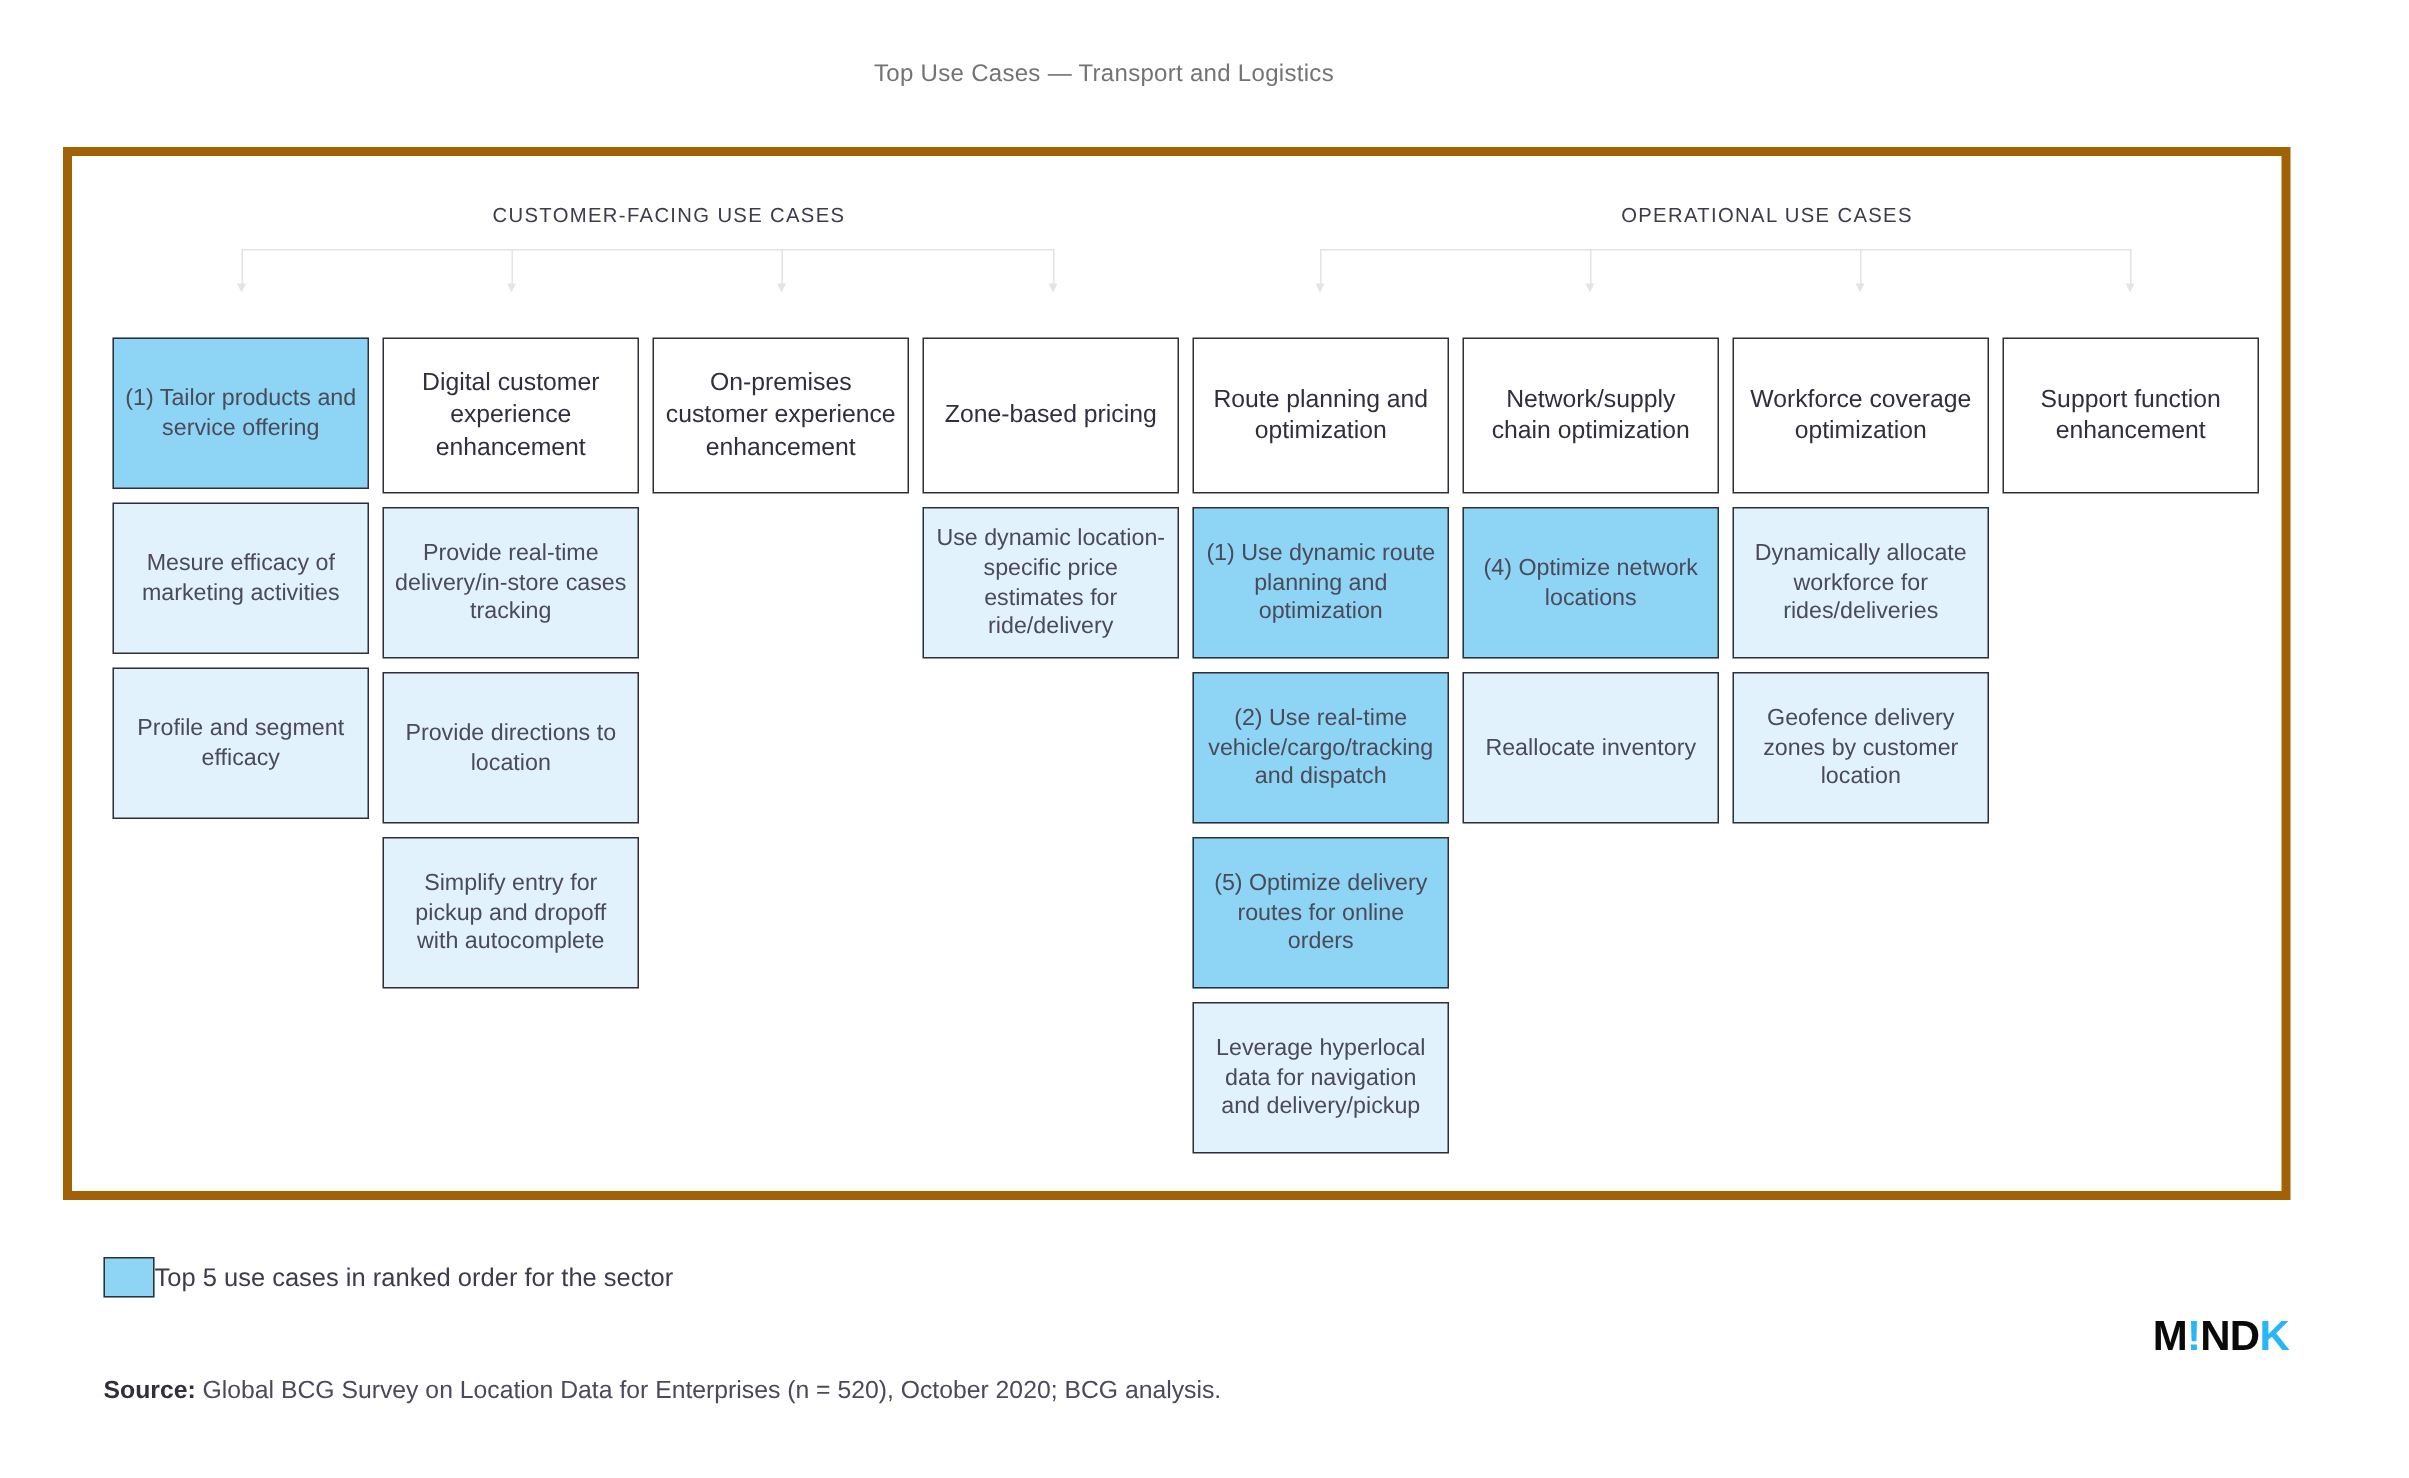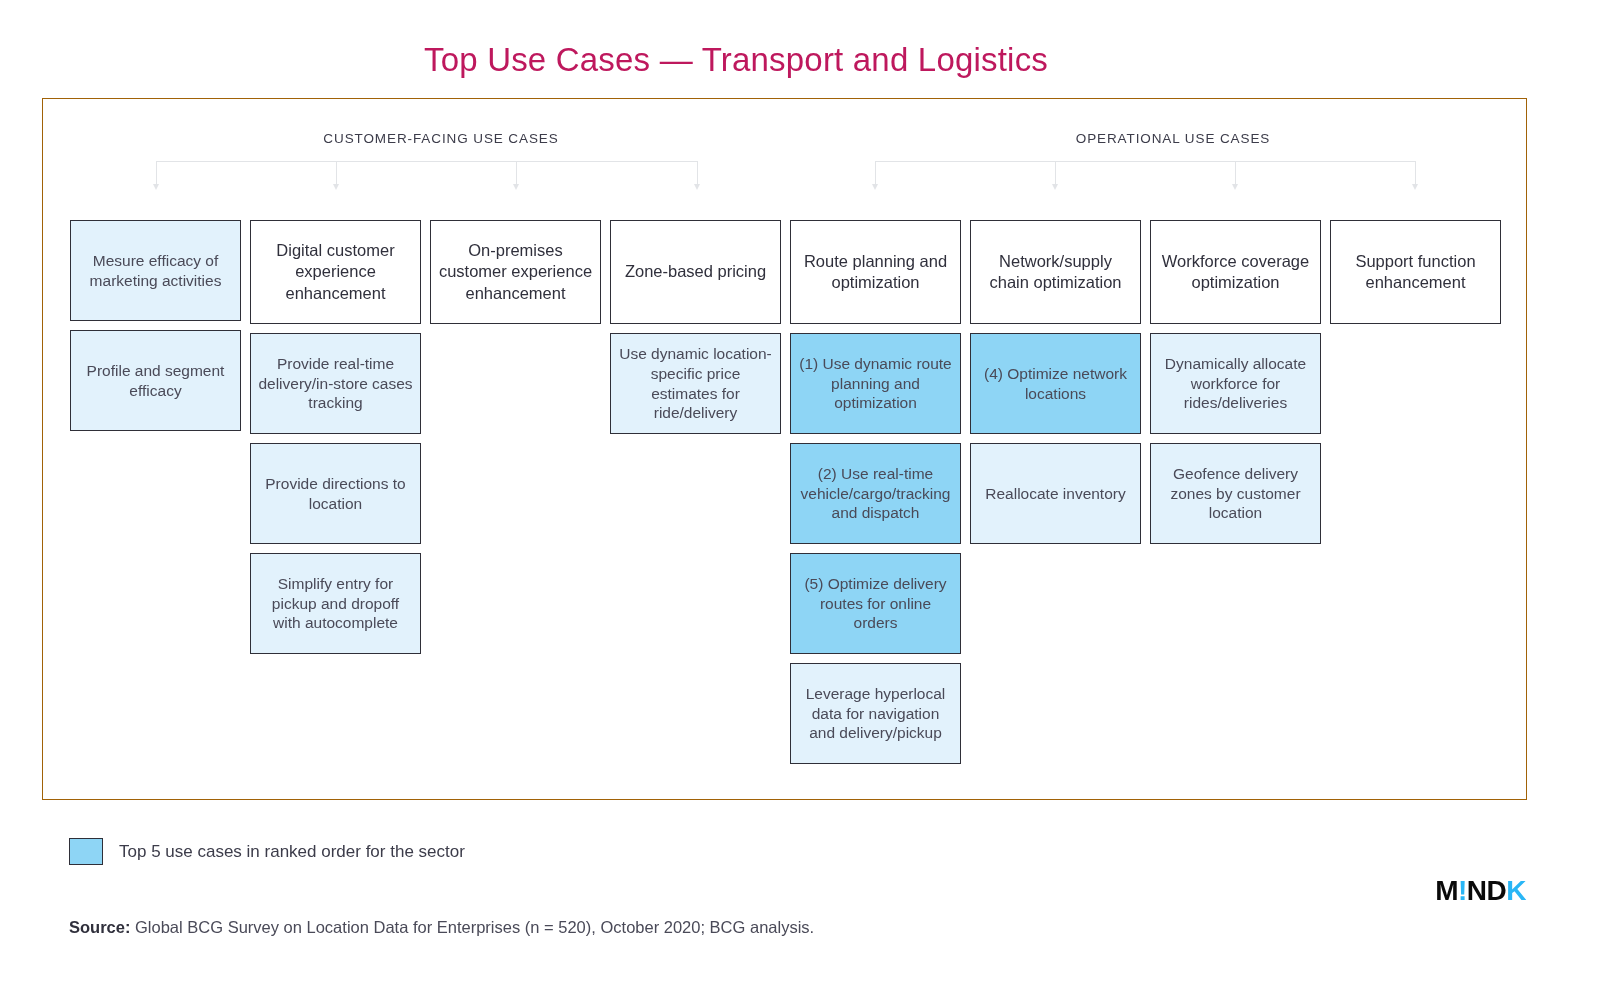--- a/index.html
+++ b/index.html
@@ -11,32 +11,32 @@
     overflow: hidden;
   }
 
   .page { position: relative; width: 1606px; height: 985px; }
 
   
   .title {
     position: absolute;
     top: 41px; left: 0; width: 1472px;
     text-align: center;
-    font-size: 33px;
+    font-size: 16px;
     font-weight: 400;
-    color: #be185d;
+    color: #737373;
     letter-spacing: 0.2px;
   }
 
   
   .panel {
     position: absolute;
     left: 42px; top: 98px;
     width: 1485px; height: 702px;
-    border: 1px solid #a16207;
+    border: 6px solid #a16207;
     background: #ffffff;
   }
 
   
   .group-head {
     position: absolute;
     font-size: 13.5px;
     letter-spacing: 0.9px;
     color: #3c3c4a;
     text-align: center;
@@ -100,21 +100,20 @@
   }
 
   .cell.item.ranked { background: #8ed5f5; }
 
   
   .legend {
     position: absolute;
     left: 69px; top: 838px;
     display: flex;
     align-items: center;
-    gap: 16px;
   }
   .legend-swatch {
     width: 34px; height: 27px;
     background: #8ed5f5;
     border: 1px solid #2f2f38;
   }
   .legend-label {
     font-size: 17px;
     color: #3c3c4a;
   }
@@ -166,20 +165,21 @@
       <div class="hbar"></div>
       <div class="stem" style="left:0;"></div>
       <div class="stem" style="left:180px;"></div>
       <div class="stem" style="left:360px;"></div>
       <div class="stem" style="left:540px;"></div>
     </div>
 
     <div class="matrix">
       <div class="columns" id="columns-host">
           <div class="col">
+            <div class="cell item ranked">(1) Tailor products and service offering</div>
             <div class="cell item">Mesure efficacy of marketing activities</div>
             <div class="cell item">Profile and segment efficacy</div>
           </div>
           <div class="col">
             <div class="cell head">Digital customer experience enhancement</div>
             <div class="cell item">Provide real-time delivery/in-store cases tracking</div>
             <div class="cell item">Provide directions to location</div>
             <div class="cell item">Simplify entry for pickup and dropoff with autocomplete</div>
           </div>
           <div class="col">

